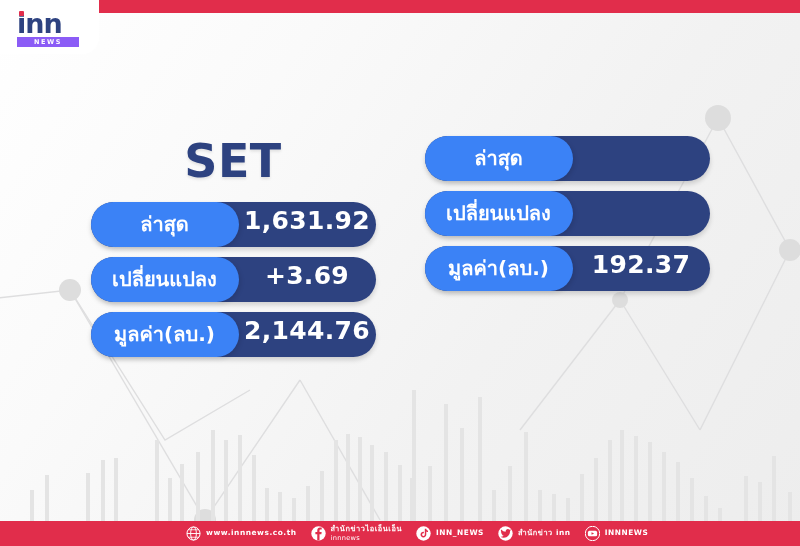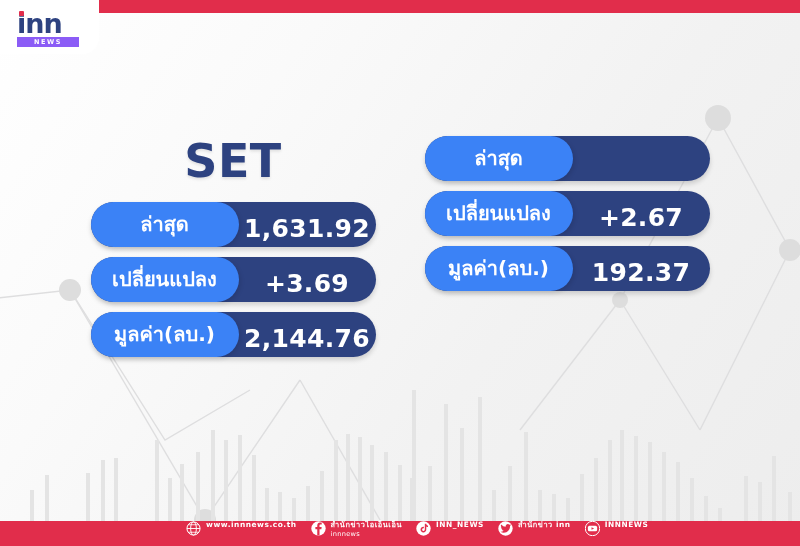--- a/index.html
+++ b/index.html
@@ -143,21 +143,21 @@
     justify-content: center;
     font-size: 20px;
     font-weight: 600;
     z-index: 2;
     box-shadow: 2px 2px 4px rgba(0,0,0,0.10);
     padding-bottom: 2px;
   }
 
   .pill-value {
     position: absolute;
-    left: 148px; top: 8px;
+    left: 148px; top: 0;
     width: 137px;
     height: 39px;
     display: flex;
     align-items: center;
     justify-content: center;
     color: #ffffff;
     font-size: 25px;
     font-weight: 700;
     letter-spacing: 0.3px;
     padding-bottom: 2px;
@@ -171,21 +171,21 @@
     height: 25px;
     background: #e12d4b;
     z-index: 7;
     display: flex;
     align-items: center;
     padding-left: 186px;
   }
 
   .social-item {
     display: flex;
-    align-items: flex-start;
+    align-items: center;
     height: 25px;
     color: #ffffff;
     margin-right: 14px;
   }
 
   .social-icon {
     width: 15px;
     height: 15px;
     margin-right: 5px;
     flex: 0 0 15px;
@@ -318,21 +318,20 @@
     </div>
 
     <div class="index-block">
 
       <div class="pill-row">
         <div class="pill-label">ล่าสุด</div>
       </div>
 
       <div class="pill-row">
         <div class="pill-label">เปลี่ยนแปลง</div>
-        <div class="pill-value">+2.67</div>
       </div>
 
       <div class="pill-row">
         <div class="pill-label">มูลค่า(ลบ.)</div>
         <div class="pill-value">192.37</div>
       </div>
     </div>
 
   </div>
 

